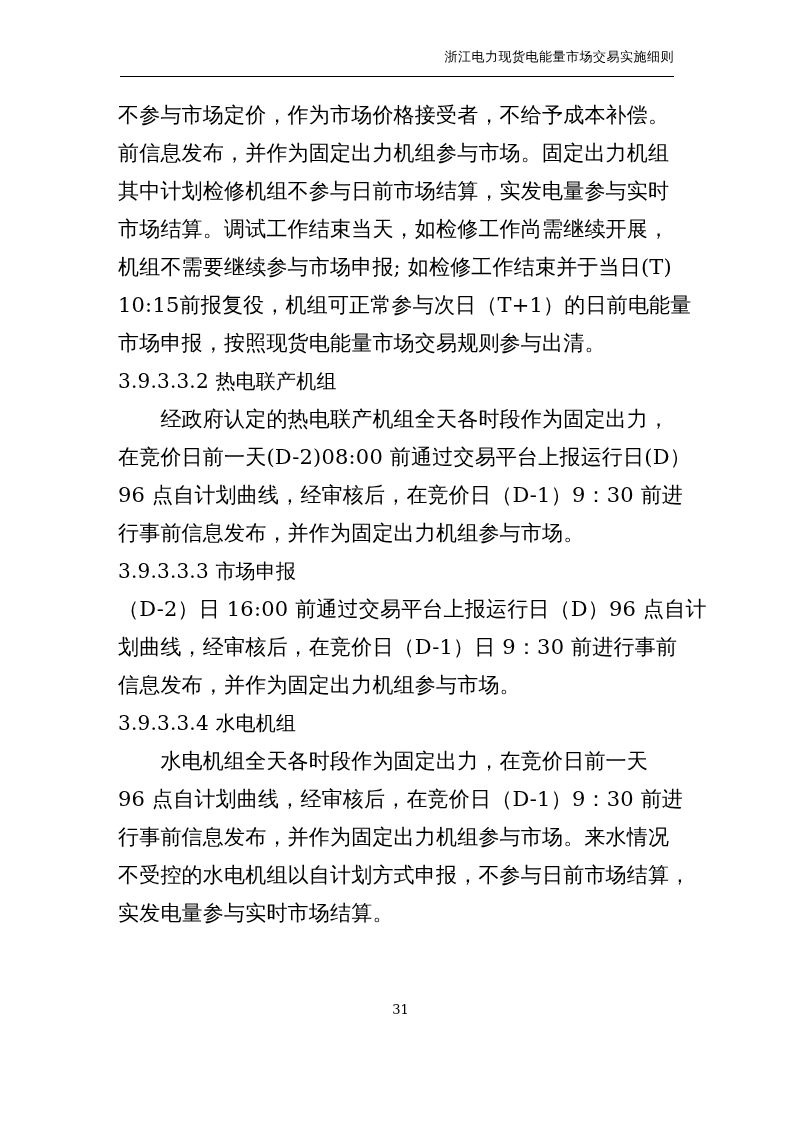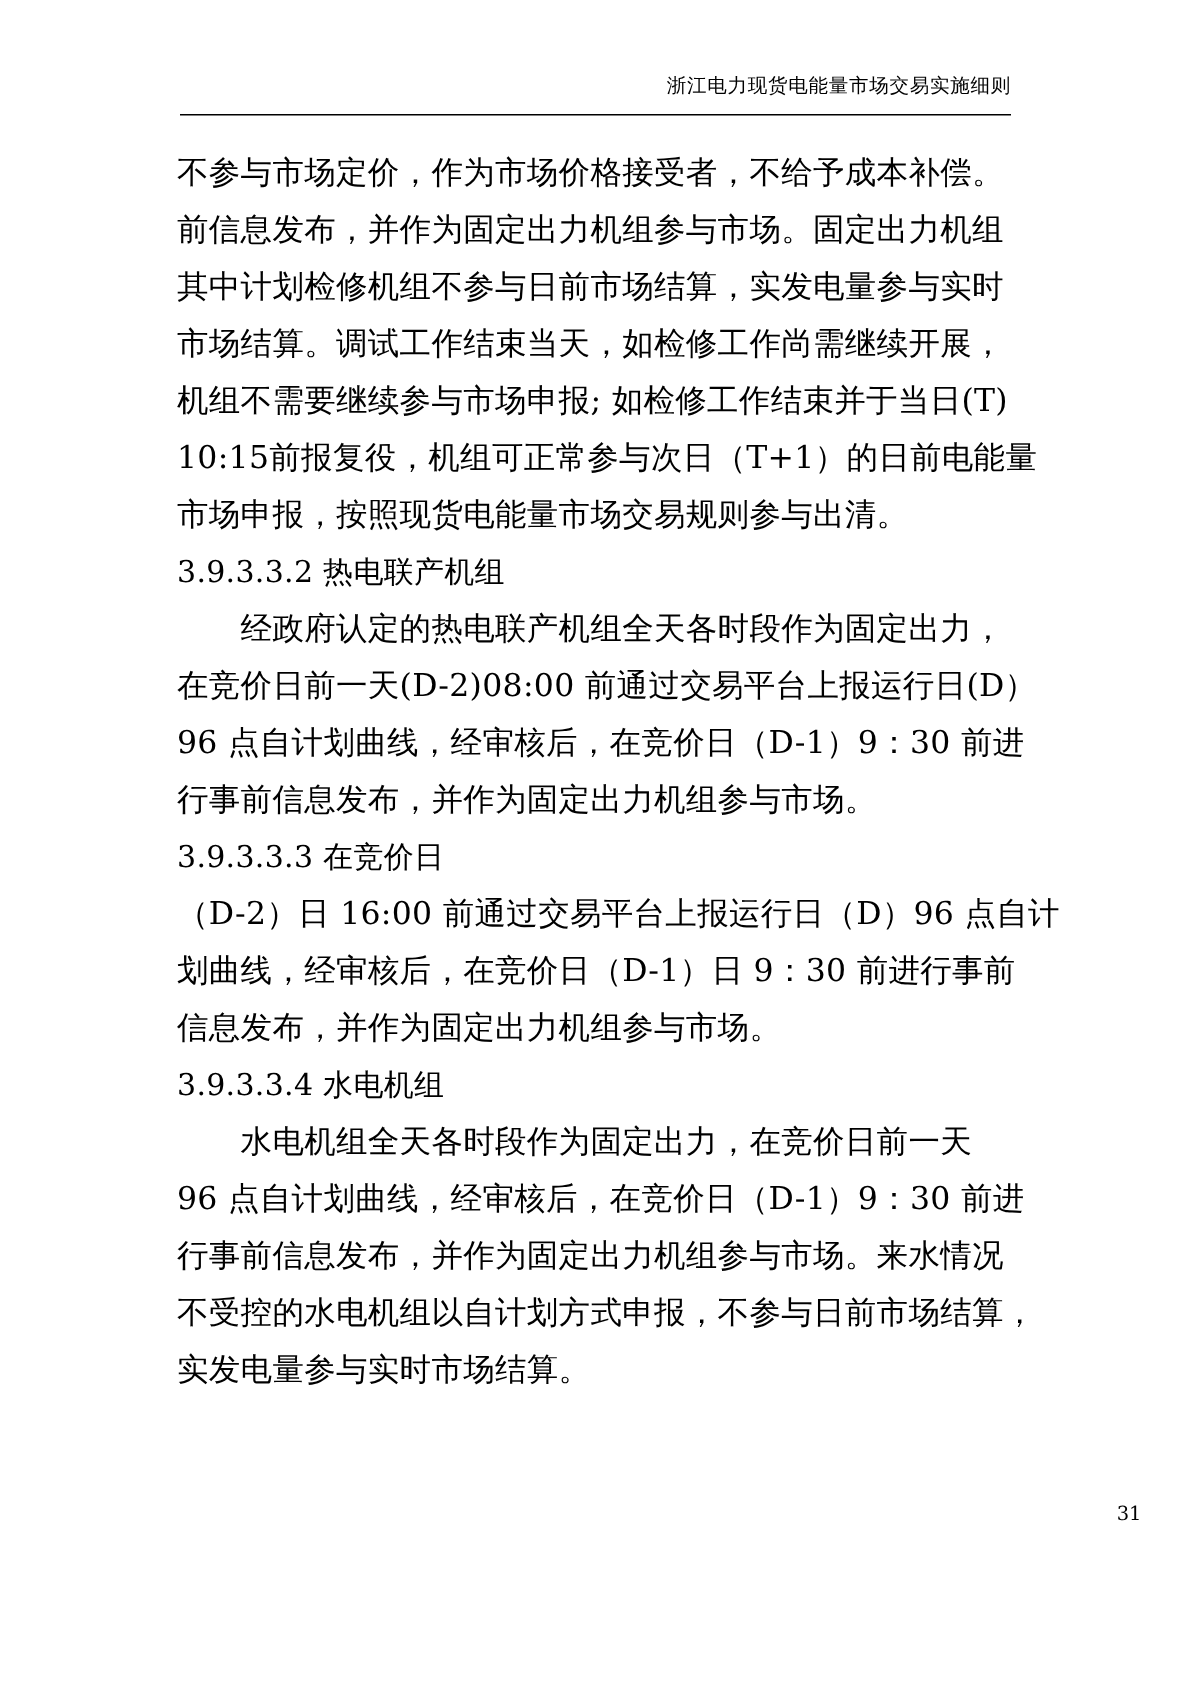--- a/index.html
+++ b/index.html
@@ -62,24 +62,25 @@
     line-height: 38px;
     letter-spacing: 0.2px;
     white-space: pre;
     font-family: "DejaVu Serif", "Liberation Serif", serif;
   }
   .footer {
     position: absolute;
     left: 0;
     top: 1002px;
     width: 761px;
-    text-align: right;
+    text-align: center;
     font-size: 13px;
     font-family: "DejaVu Serif", "Liberation Serif", serif;
     color: #000;
+    padding-left: 20px;
   }
 </style>
 </head>
 <body>
 
 <div class="page">
 
   <div class="header">浙江电力现货电能量市场交易实施细则</div>
   <div class="header-rule"></div>
 
@@ -89,21 +90,21 @@
     <p class="body-line">其中计划检修机组不参与日前市场结算，实发电量参与实时</p>
     <p class="body-line">市场结算。调试工作结束当天，如检修工作尚需继续开展，</p>
     <p class="body-line">机组不需要继续参与市场申报; 如检修工作结束并于当日(T)</p>
     <p class="body-line">10:15前报复役，机组可正常参与次日（T+1）的日前电能量</p>
     <p class="body-line">市场申报，按照现货电能量市场交易规则参与出清。</p>
     <p class="heading-line">3.9.3.3.2 热电联产机组</p>
     <p class="body-line">　　经政府认定的热电联产机组全天各时段作为固定出力，</p>
     <p class="body-line">在竞价日前一天(D-2)08:00 前通过交易平台上报运行日(D）</p>
     <p class="body-line">96 点自计划曲线，经审核后，在竞价日（D-1）9：30 前进</p>
     <p class="body-line">行事前信息发布，并作为固定出力机组参与市场。</p>
-    <p class="heading-line">3.9.3.3.3 在竞价日</p>
+    <p class="heading-line">3.9.3.3.3 市场申报</p>
     <p class="body-line">（D-2）日 16:00 前通过交易平台上报运行日（D）96 点自计</p>
     <p class="body-line">划曲线，经审核后，在竞价日（D-1）日 9：30 前进行事前</p>
     <p class="body-line">信息发布，并作为固定出力机组参与市场。</p>
     <p class="heading-line">3.9.3.3.4 水电机组</p>
     <p class="body-line">　　水电机组全天各时段作为固定出力，在竞价日前一天</p>
     <p class="body-line">96 点自计划曲线，经审核后，在竞价日（D-1）9：30 前进</p>
     <p class="body-line">行事前信息发布，并作为固定出力机组参与市场。来水情况</p>
     <p class="body-line">不受控的水电机组以自计划方式申报，不参与日前市场结算，</p>
     <p class="body-line">实发电量参与实时市场结算。</p>
   </div>

